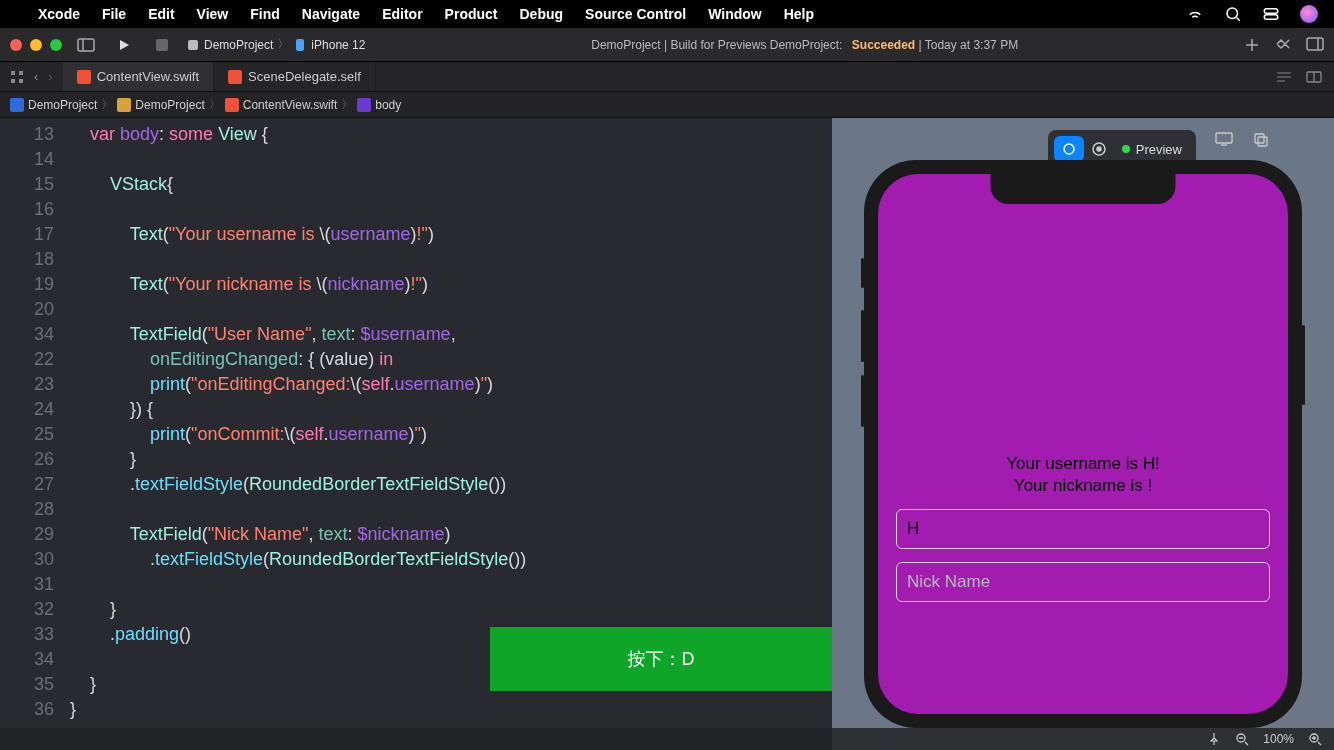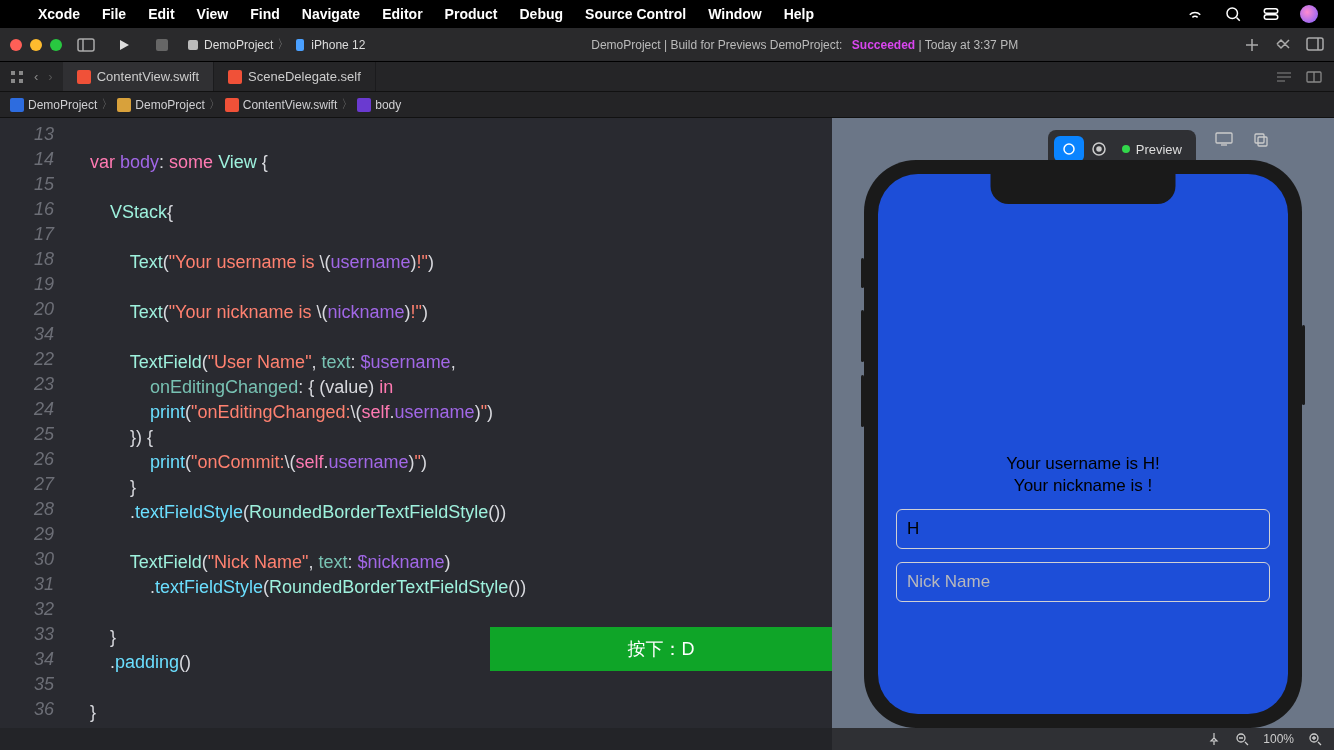--- a/index.html
+++ b/index.html
@@ -16,21 +16,21 @@
 .toolbar { background: #2a2a2c; height: 34px; display: flex; align-items: center; padding: 0 10px; gap: 10px; border-bottom: 1px solid #000; }
 .traffic { display: flex; gap: 8px; }
 .traffic .tl { width: 12px; height: 12px; border-radius: 50%; }
 .tl.red { background: #ff5f57; } .tl.yellow { background: #febc2e; } .tl.green { background: #28c840; }
 .tb-btn { width: 28px; height: 22px; display: flex; align-items: center; justify-content: center; color: #a7a7aa; }
 .tb-btn.play svg { color: #ddd; }
 .scheme { display: flex; align-items: center; gap: 4px; font-size: 12px; color: #ddd; }
 .scheme .chip { display: flex; align-items: center; gap: 4px; }
 .scheme .chev { color: #888; }
 .status { flex: 1; text-align: center; font-size: 12px; color: #bbb; }
-.status b { color: #d946ef; font-weight: 600; margin-left: 6px; }
+.status b { color: #fdba74; font-weight: 600; margin-left: 6px; }
 .tb-right { display: flex; gap: 14px; color: #a7a7aa; }
 
 
 .tabbar { background: #252527; height: 30px; display: flex; align-items: stretch; border-bottom: 1px solid #111; font-size: 13px; color: #ccc; }
 .tabbar .navset { display: flex; align-items: center; gap: 10px; padding: 0 10px; color: #888; }
 .tab { display: flex; align-items: center; gap: 6px; padding: 0 14px; border-right: 1px solid #1b1b1d; }
 .tab.active { background: #303033; }
 .tab .ficon { width: 14px; height: 14px; border-radius: 2px; }
 .ficon.swift { background: #f05138; }
 .ficon.assets { background: #3a7bd5; }
@@ -42,38 +42,38 @@
 .breadcrumb .sep { color: #777; }
 .bcicon { width: 14px; height: 14px; border-radius: 2px; display: inline-block; }
 .bcicon.blue { background: #2d6cdf; }
 .bcicon.folder { background: #d8a13b; }
 .bcicon.swift { background: #f05138; }
 .bcicon.prop { background: #6a3ad0; }
 
 
 .main { display: flex; height: calc(750px - 28px - 34px - 30px - 26px - 22px); }
 .editor { flex: 1; background: #292a30; position: relative; display: flex; font-family: "SF Mono", Menlo, monospace; font-size: 18px; line-height: 25px; }
-.gutter { width: 70px; text-align: right; padding-right: 16px; color: #6c6e76; user-select: none; padding-top: 4px; font-style: italic; }
-.code { flex: 1; white-space: pre; padding-top: 4px; color: #d7d8dd; overflow: hidden; margin-top: 28px; }
+.gutter { width: 70px; text-align: right; padding-right: 16px; color: #6c6e76; user-select: none; padding-top: 4px; }
+.code { flex: 1; white-space: pre; padding-top: 4px; color: #d7d8dd; overflow: hidden; }
 .kw { color: #ff7ab2; } .type { color: #9ef1dd; } .str { color: #ff8170; } .fn { color: #6bdfff; }
 .param { color: #78c2b3; } .id { color: #a167e6; }
-.overlay { position: absolute; left: 490px; top: 509px; width: 342px; height: 44px; background: #0fa528; color: #fff; display: flex; align-items: center; justify-content: center; font-size: 18px; font-family: -apple-system, sans-serif; }
+.overlay { position: absolute; left: 490px; top: 509px; width: 342px; height: 64px; background: #0fa528; color: #fff; display: flex; align-items: center; justify-content: center; font-size: 18px; font-family: -apple-system, sans-serif; }
 
 
 .preview { width: 502px; background: #6b7687; position: relative; }
 .preview-bar { position: absolute; top: 12px; right: 138px; display: flex; align-items: center; gap: 0; background: #2f3034; border-radius: 8px; padding: 6px; color: #ddd; font-size: 13px; }
 .pvb { width: 30px; height: 26px; display: flex; align-items: center; justify-content: center; border-radius: 6px; }
 .pvb.active { background: #0a84ff; }
 .pvlabel { display: flex; align-items: center; gap: 6px; padding: 0 8px; }
 .pvlabel .gdot { width: 8px; height: 8px; border-radius: 50%; background: #32d74b; }
 .pvside { position: absolute; top: 13px; right: 100px; display: flex; gap: 8px; color: #ccc; }
 .pvside2 { position: absolute; top: 13px; right: 64px; color: #ccc; }
 
 .phone { position: absolute; top: 42px; left: 32px; width: 438px; height: 568px; background: #1a1a1a; border-radius: 52px; padding: 14px; }
-.phone-screen { background: #1d4ed8; width: 100%; height: 100%; border-radius: 40px; position: relative; overflow: hidden; }
+.phone-screen { background: #a21caf; width: 100%; height: 100%; border-radius: 40px; position: relative; overflow: hidden; }
 .notch { position: absolute; top: 0; left: 50%; transform: translateX(-50%); width: 185px; height: 30px; background: #1a1a1a; border-radius: 0 0 18px 18px; }
 .phone-btn { position: absolute; background: #1a1a1a; border-radius: 2px; }
 .pb1 { left: -3px; top: 98px; width: 3px; height: 30px; }
 .pb2 { left: -3px; top: 150px; width: 3px; height: 52px; }
 .pb3 { left: -3px; top: 215px; width: 3px; height: 52px; }
 .pb4 { right: -3px; top: 165px; width: 3px; height: 80px; }
 
 .app-content { padding: 280px 18px 0; font-size: 17px; color: #000; text-align: center; }
 .app-content .line { margin-bottom: 2px; }
 .tf { margin-top: 13px; border: 1px solid #d0d0d4; border-radius: 6px; padding: 9px 10px; text-align: left; font-size: 17px; color: #000; }

